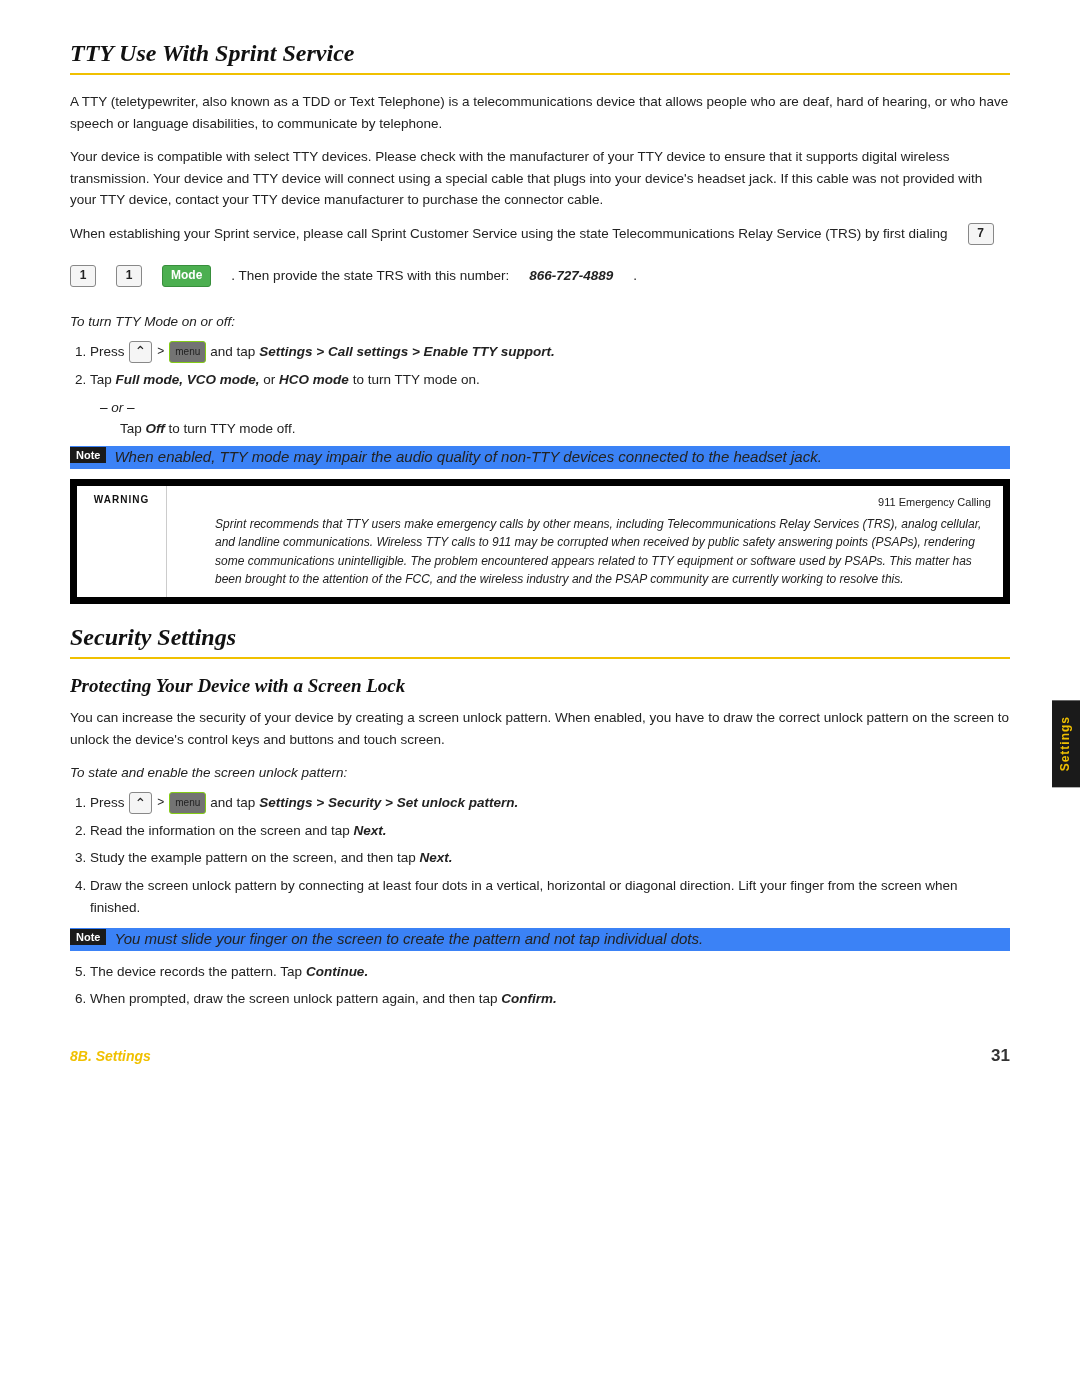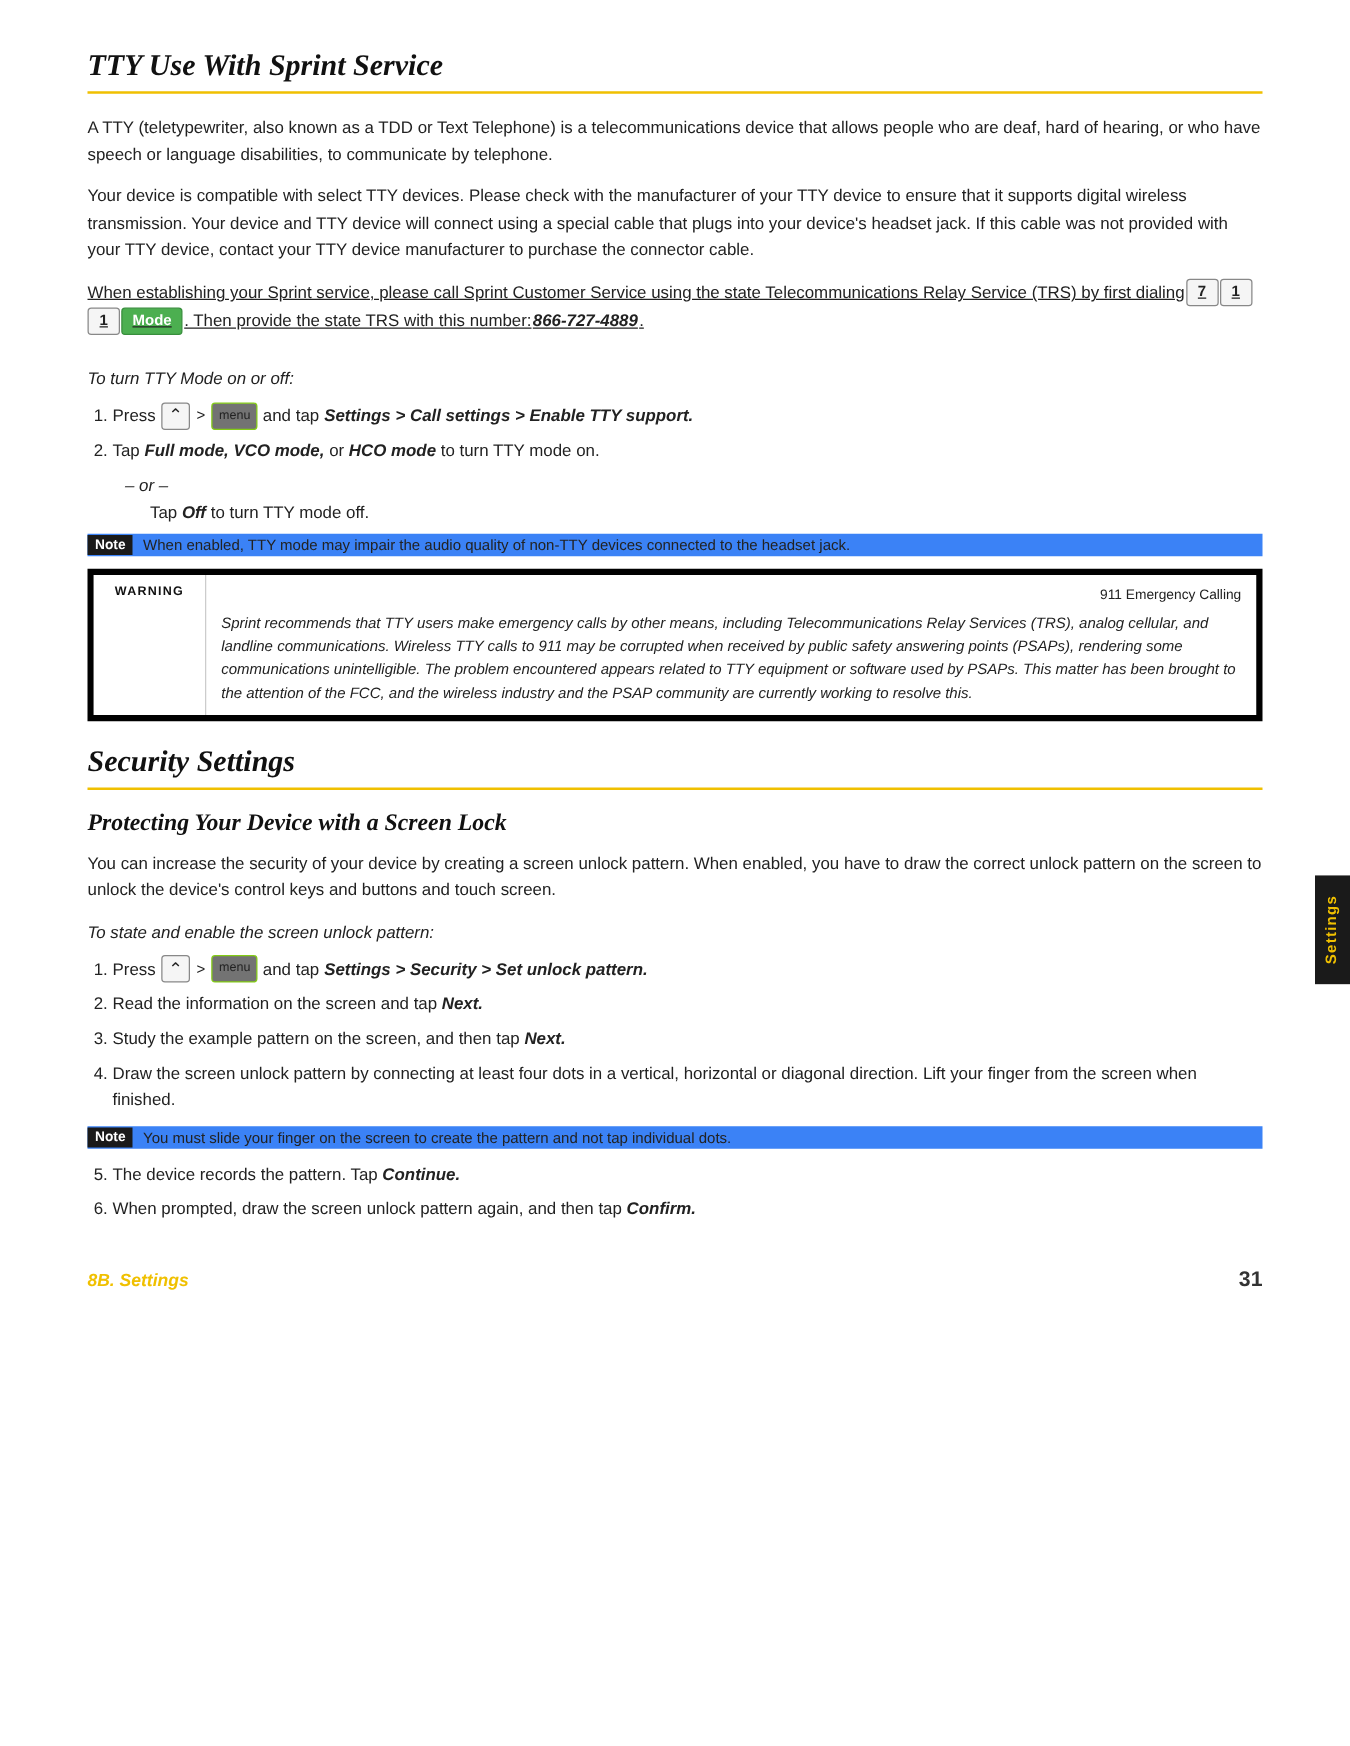--- a/index.html
+++ b/index.html
@@ -42,22 +42,21 @@
       margin-bottom: 12px;
       font-size: 13.5px;
     }
     .trs-line {
       display: flex;
       align-items: center;
       flex-wrap: wrap;
       line-height: 1.6;
       font-size: 13.5px;
       margin-bottom: 4px;
-      gap: 1px;
-      text-decoration: underline;
+      gap: 20px;
     }
     .key-box {
       display: inline-flex;
       align-items: center;
       justify-content: center;
       border: 1px solid #888;
       background: #f5f5f5;
       border-radius: 3px;
       padding: 1px 6px;
       font-size: 12px;
@@ -139,29 +138,31 @@
       color: #fff;
       font-size: 11px;
       font-weight: bold;
       padding: 2px 6px;
       margin-right: 8px;
       white-space: nowrap;
       align-self: flex-start;
       margin-top: 1px;
     }
     .note-text {
-      font-size: 12px;
+      font-style: italic;
+      font-size: 15px;
       line-height: 1.5;
       text-align: center;
     }
     .warning-box {
-      border: 5px solid #000000;
+      border: 7px solid #000000;
       display: flex;
       margin-bottom: 20px;
       margin-top: 4px;
+      gap: 36px;
     }
     .warning-label-col {
       background: #fff;
       padding: 8px 10px;
       border-right: 1px solid #ccc;
       display: flex;
       flex-direction: column;
       align-items: center;
       justify-content: flex-start;
       min-width: 90px;

